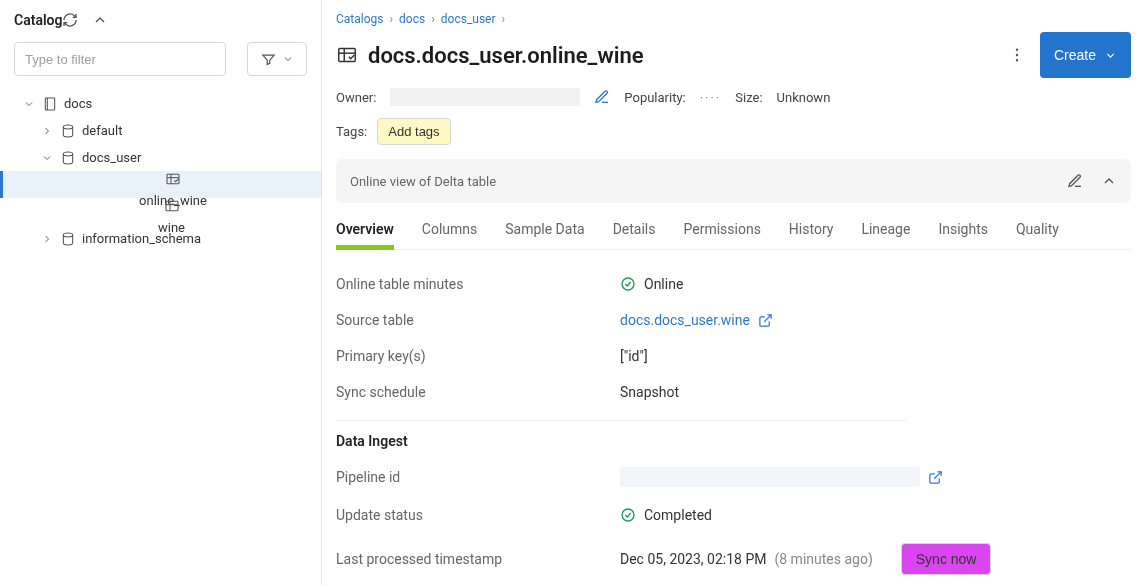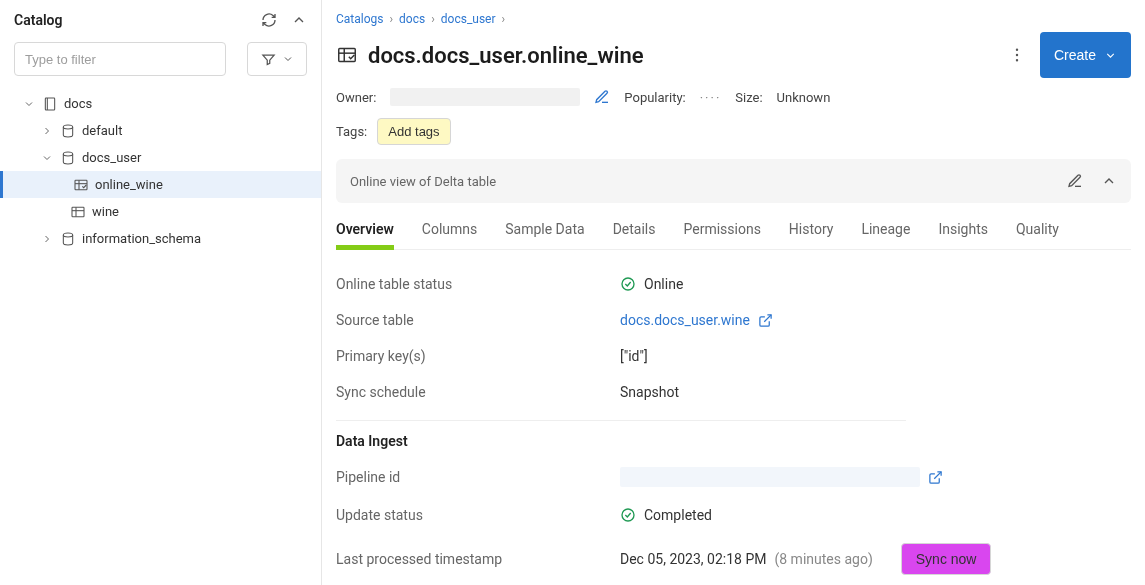--- a/index.html
+++ b/index.html
@@ -18,21 +18,21 @@
   .sidebar {
     width: 322px;
     border-right: 1px solid #e6e6e6;
     display: flex;
     flex-direction: column;
     padding: 6px 0;
   }
   .sidebar-header {
     display: flex;
     align-items: center;
-    justify-content: space-between;
+    justify-content: flex-start;
     padding: 6px 14px 6px 14px;
   }
   .sidebar-title { font-weight: 600; font-size: 14px; color: #222; }
   .sidebar-header-actions { display: flex; gap: 14px; align-items: center; color: #444; }
   .icon-btn { display: flex; align-items: center; justify-content: center; cursor: pointer; color: #555; }
   .icon-btn svg { width: 16px; height: 16px; }
 
   .filter-row {
     display: flex;
     gap: 21px;
@@ -74,21 +74,21 @@
   }
   .tree-row .chevron-slot { width: 14px; display: flex; justify-content: center; color: #666; }
   .tree-row .node-icon { color: #555; display:flex; }
   .tree-row .node-icon svg { width:16px; height:16px; }
   .tree-row.selected {
     background: #e9f1fb;
     border-left: 3px solid #2e77d0;
   }
   .indent-1 { padding-left: 22px; }
   .indent-2 { padding-left: 40px; }
-  .indent-3 { padding-left: 70px; }
+  .indent-3 { padding-left: 30px; flex-direction: column; }
 
   
   .main {
     flex: 1;
     padding: 12px 14px 0 14px;
     overflow: hidden;
     display: flex;
     flex-direction: column;
   }
   .breadcrumb {
@@ -402,21 +402,21 @@
     <div class="tab">Permissions</div>
     <div class="tab">History</div>
     <div class="tab">Lineage</div>
     <div class="tab">Insights</div>
     <div class="tab">Quality</div>
   </div>
 
   <div class="content">
 
     <div class="kv-row">
-      <div class="kv-label">Online table status</div>
+      <div class="kv-label">Online table minutes</div>
       <div class="kv-value">
         <span class="status-icon">
           <svg viewBox="0 0 24 24" fill="none" stroke="currentColor" stroke-width="2">
               <circle cx="12" cy="12" r="9"></circle>
               <polyline points="8 12 11 15 16 9"></polyline>
             </svg>
         </span>
         <span>Online</span>
       </div>
     </div>

